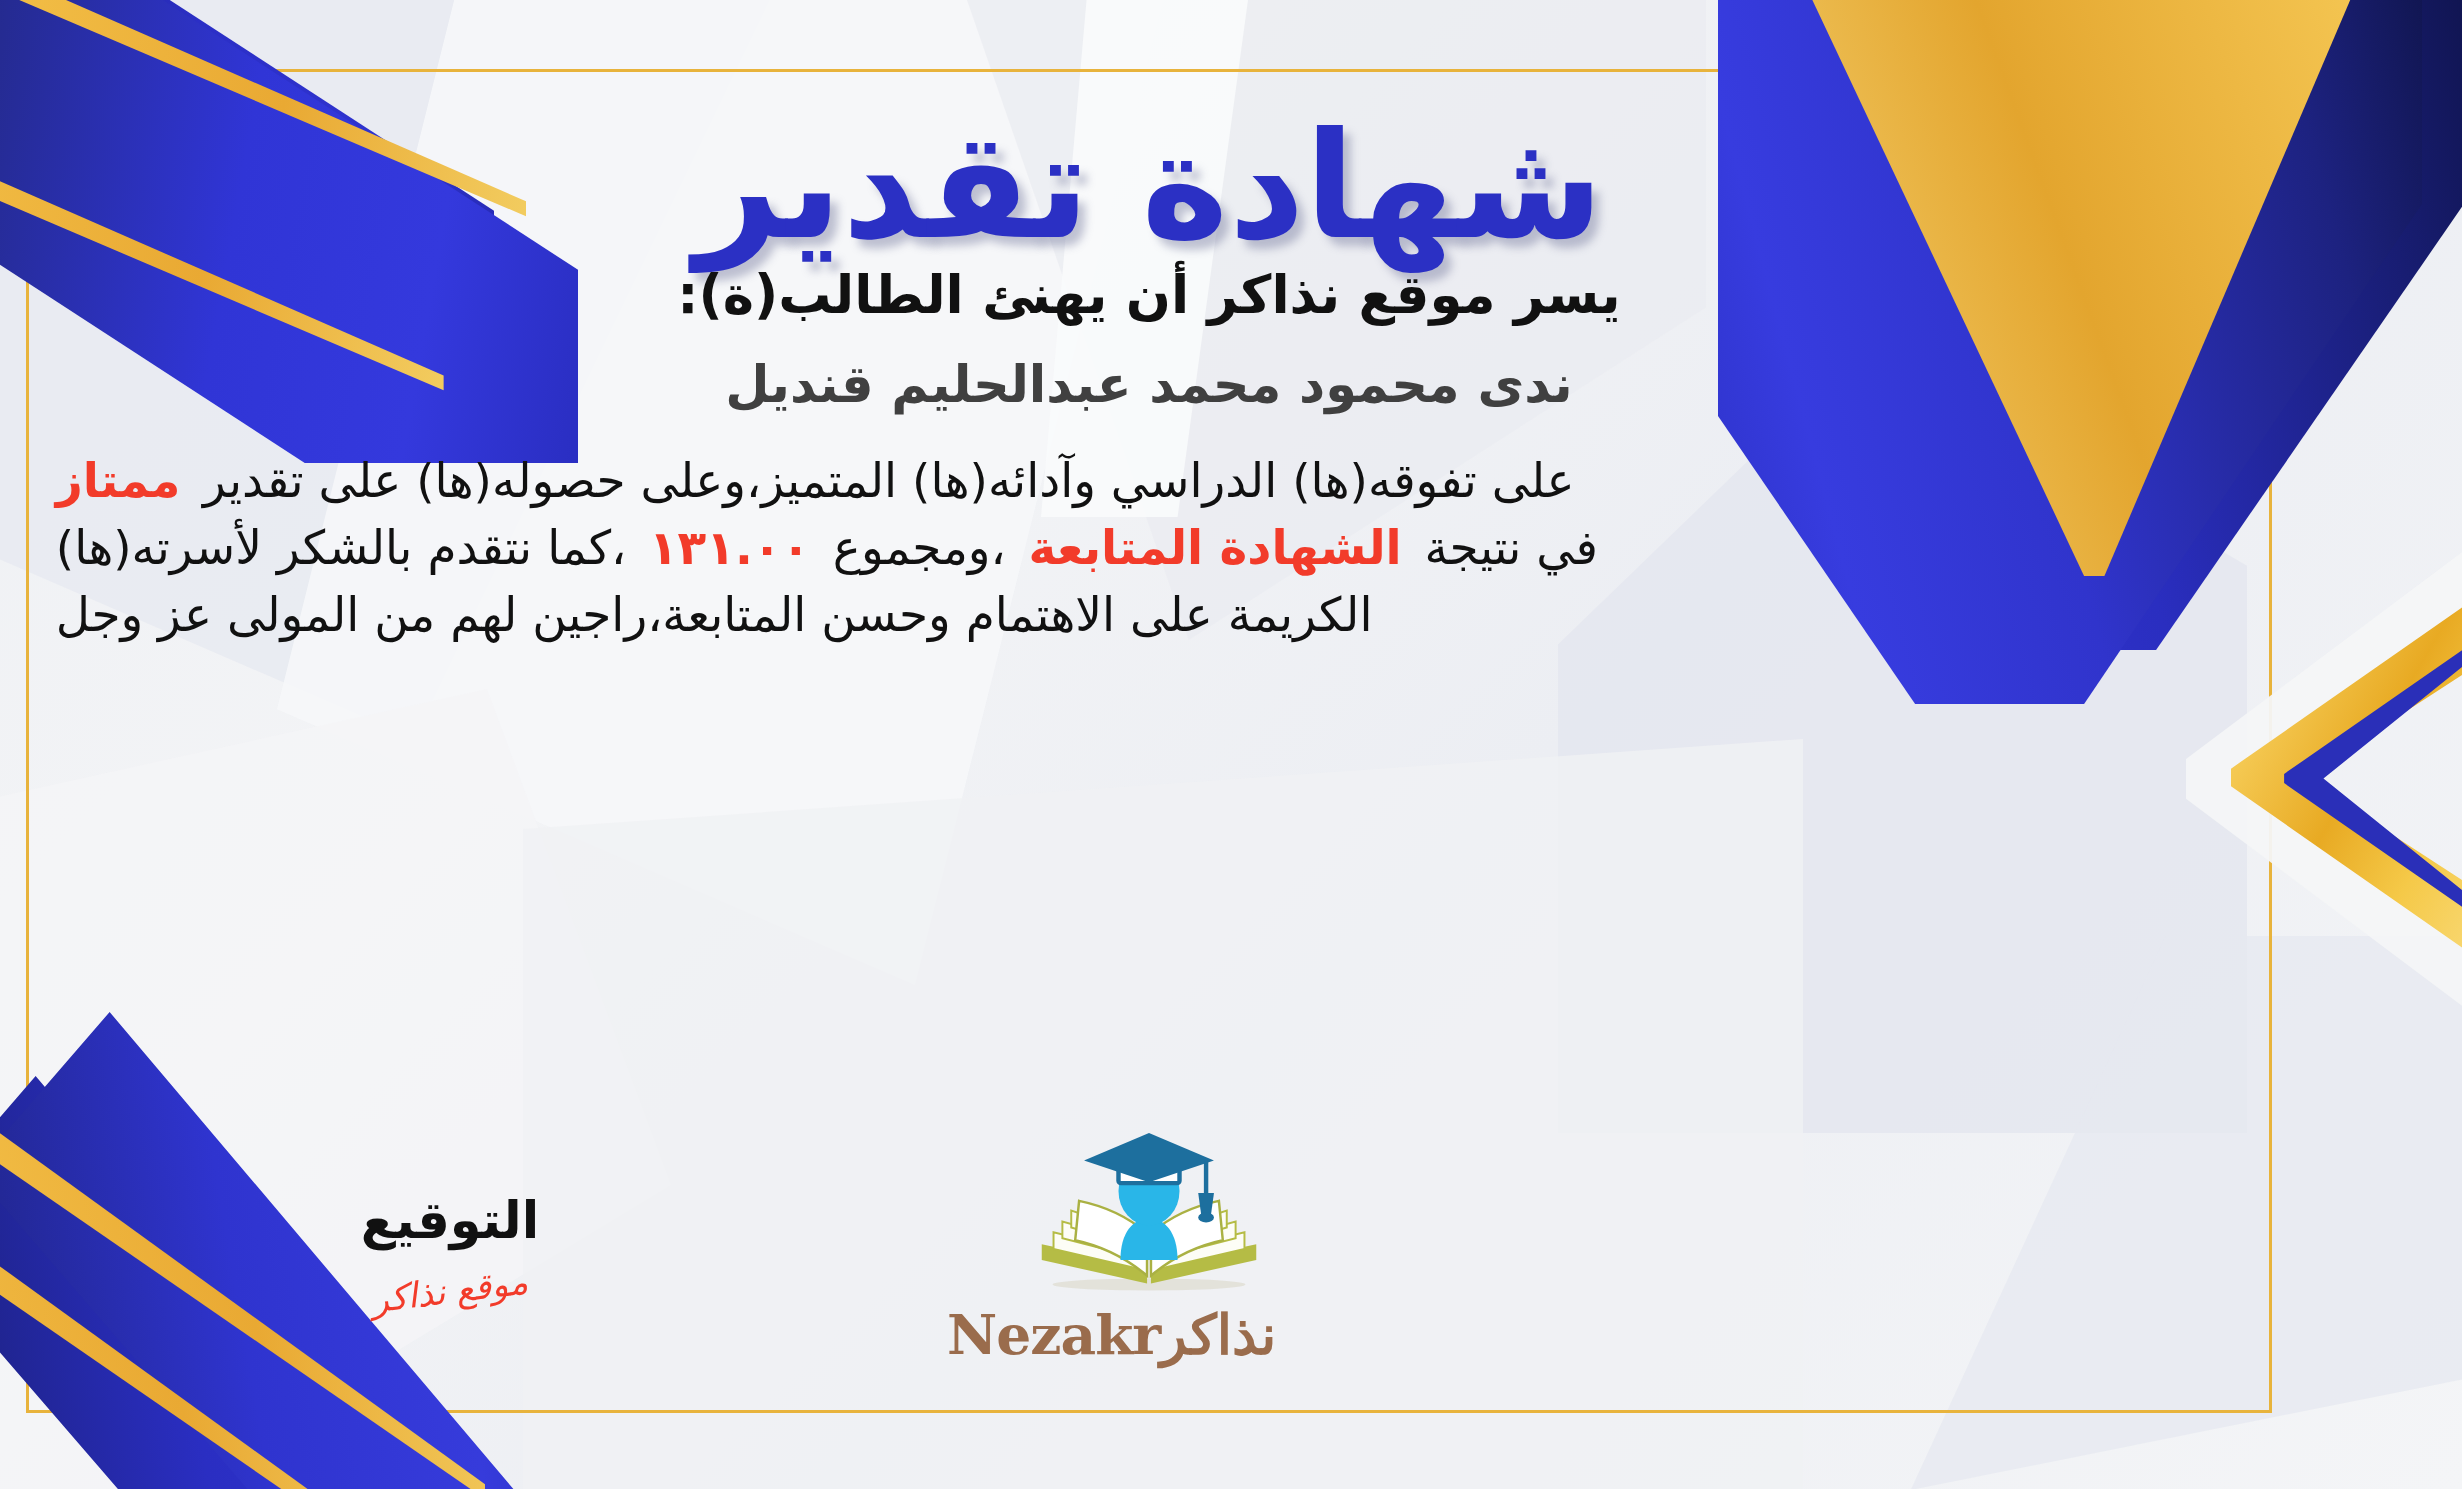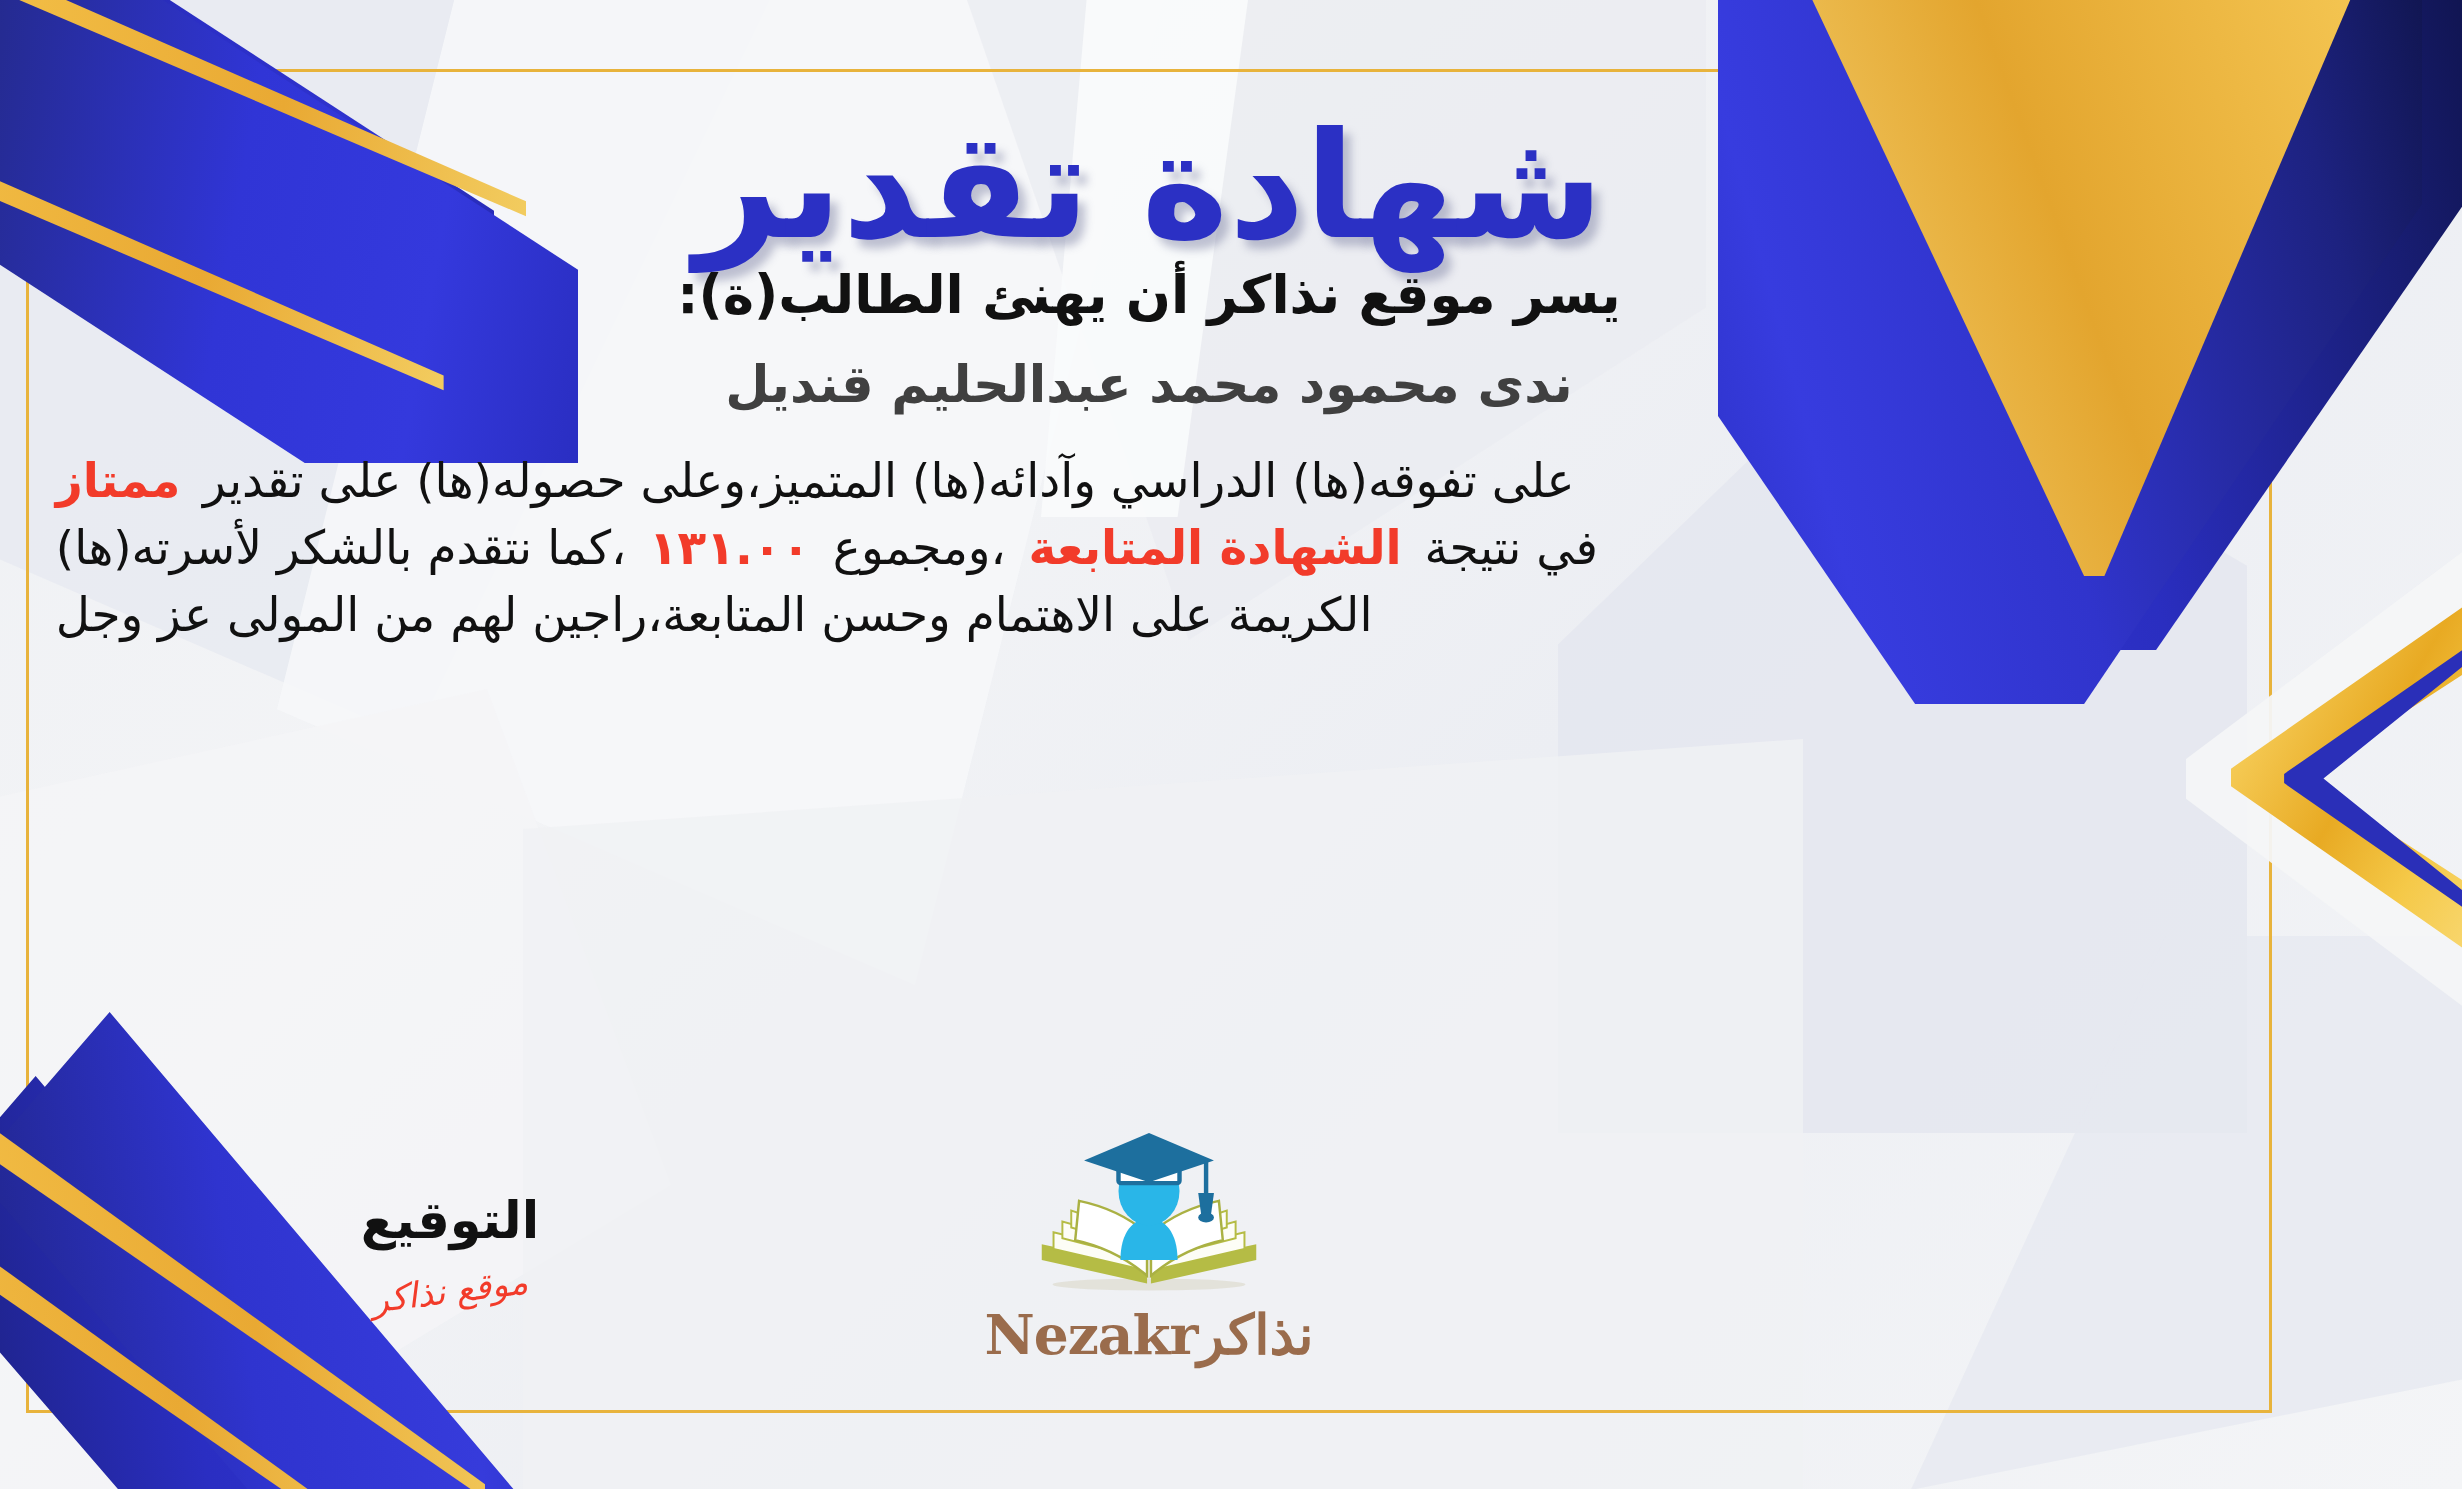--- a/index.html
+++ b/index.html
@@ -255,21 +255,21 @@
     display: inline-block;
     direction: rtl;
   }
 
   .logo-block {
     position: absolute;
     left: 50%;
     transform: translateX(-50%);
     top: 44px;
     width: 404px;
-    text-align: center;
+    text-align: left;
   }
   .logo-mark { width: 276px; height: 187px; margin: 0 auto; display:block; }
   .logo-word {
     margin-top: -12.8px;
     font-size: 55px;
     font-weight: 800;
     color: #9a6c4c;
     letter-spacing: -1px;
     font-family: "DejaVu Serif", "Liberation Serif", serif;
     direction: ltr;

